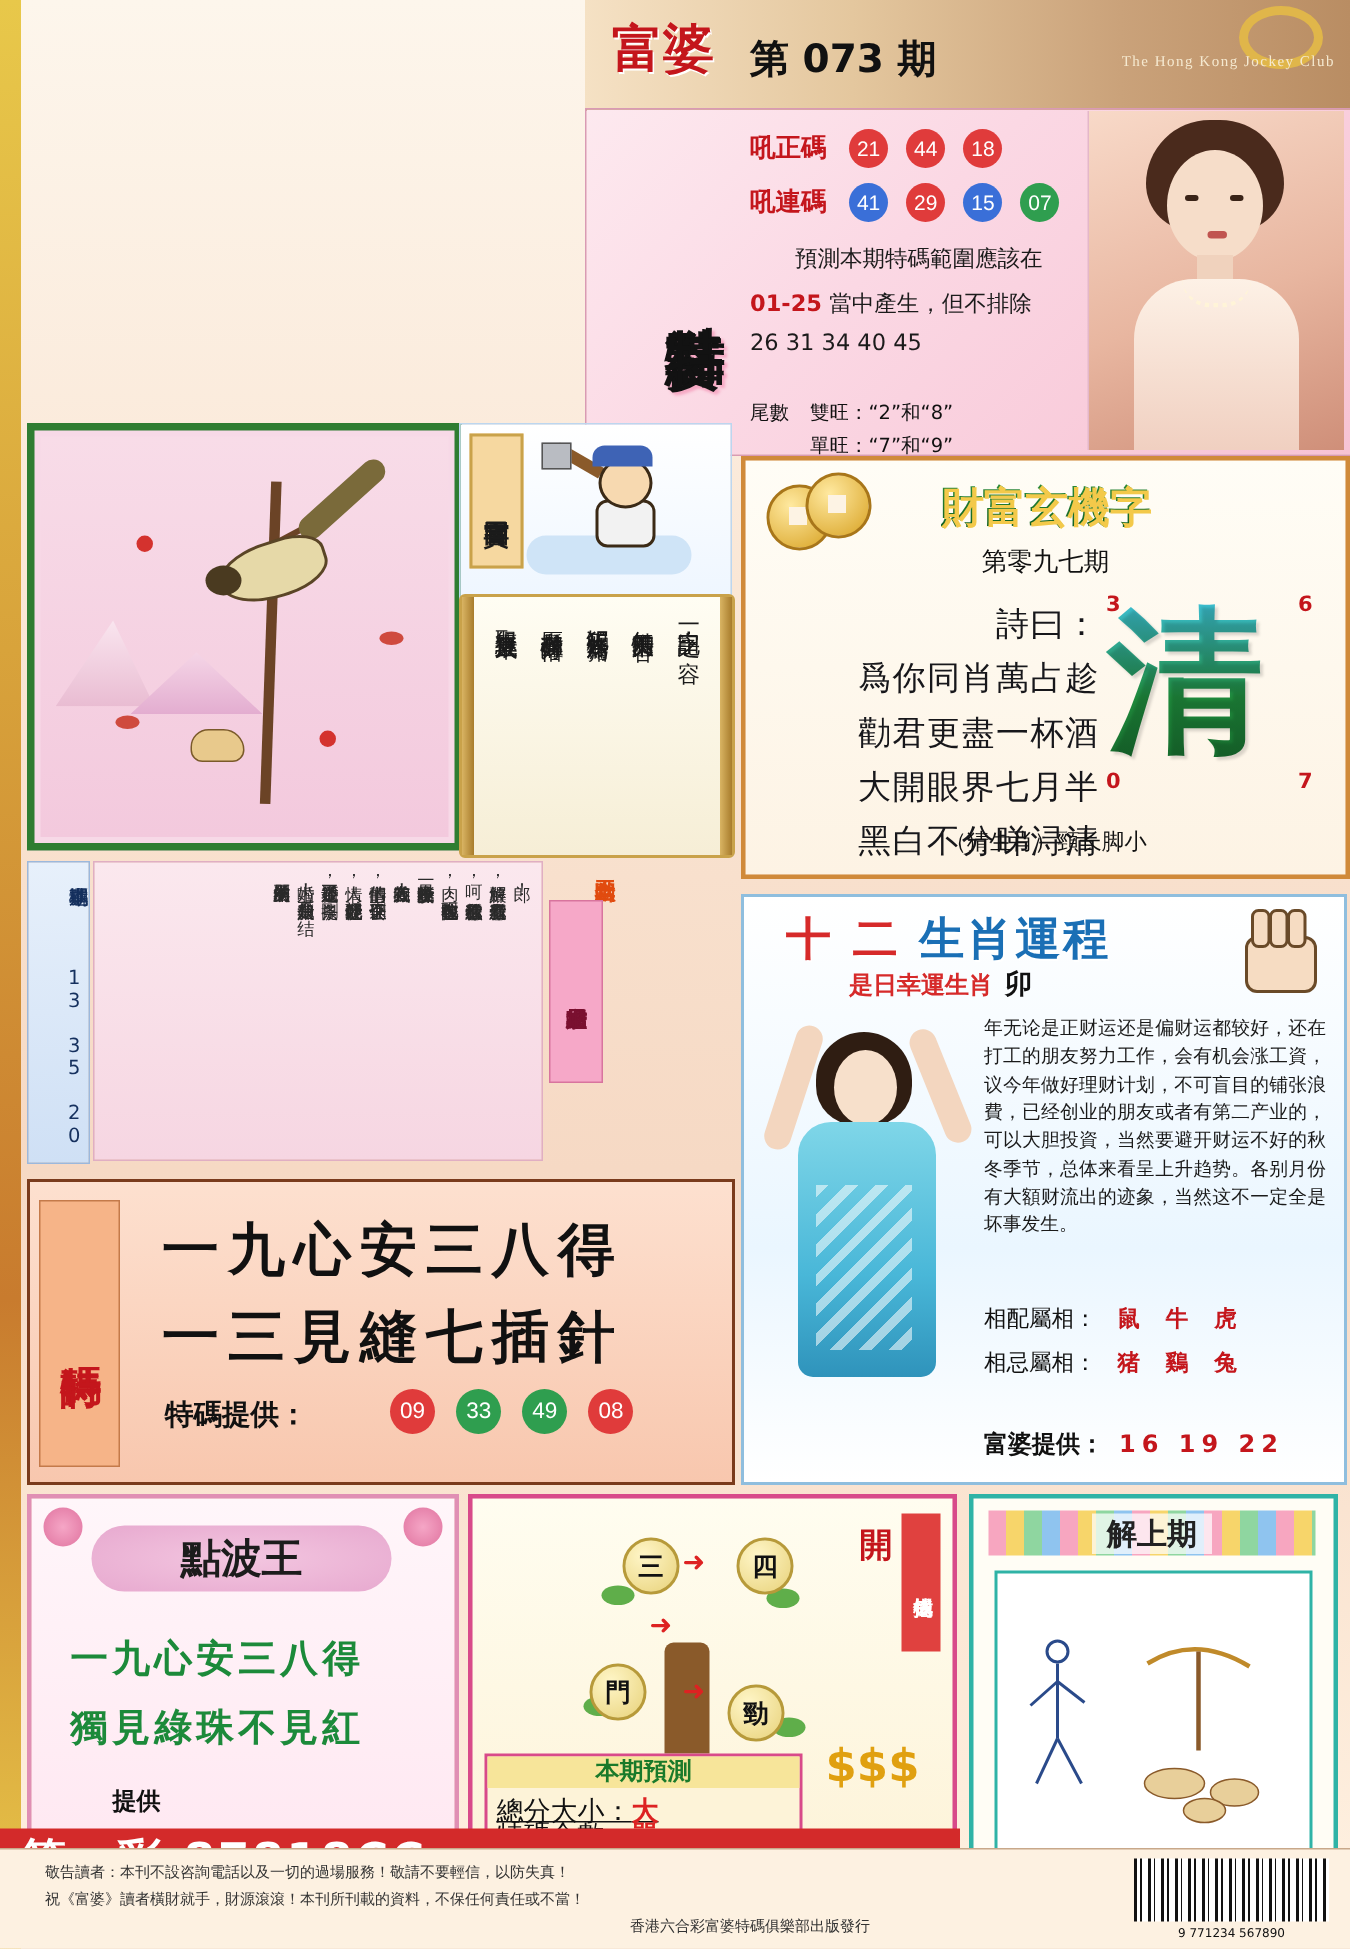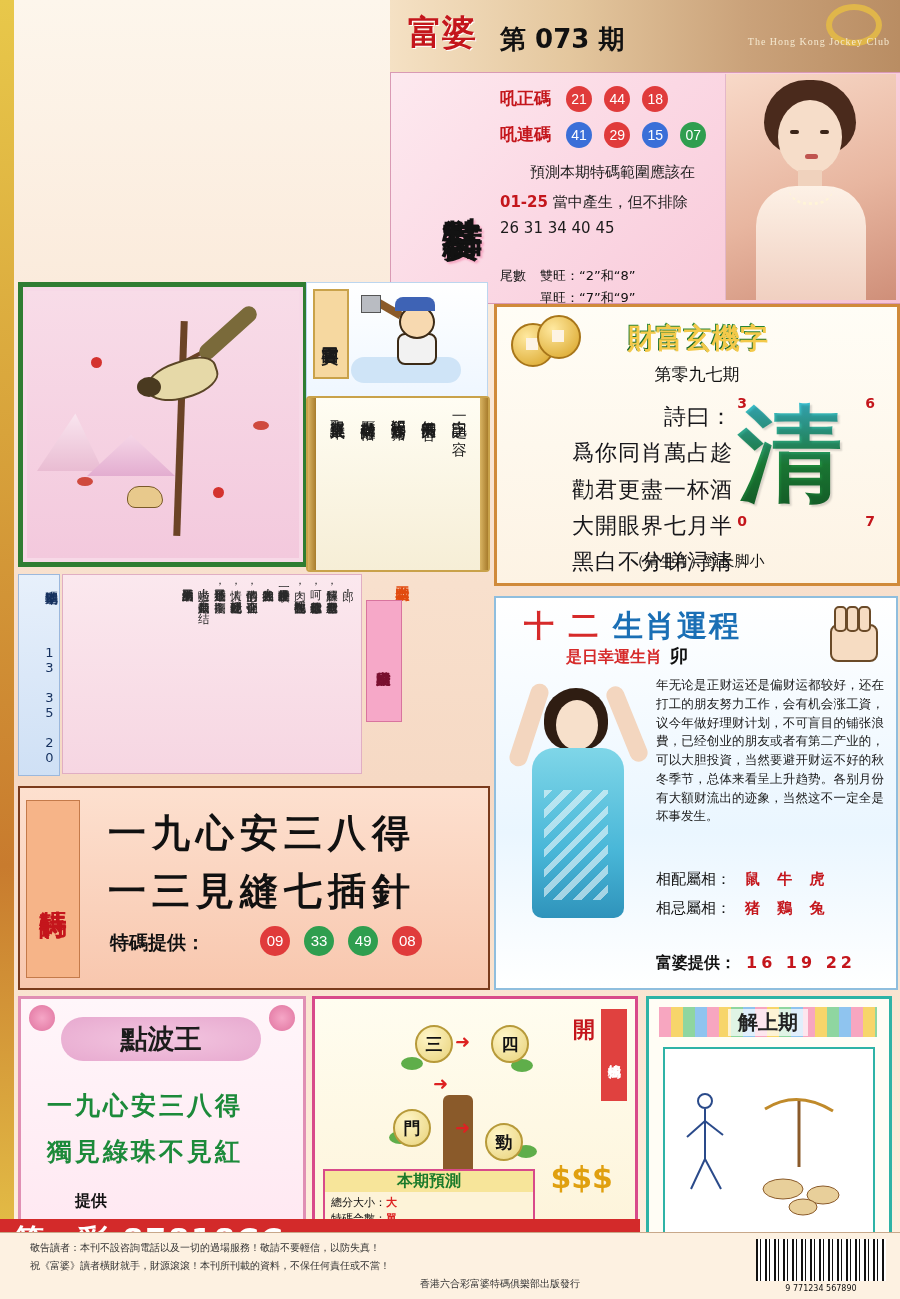--- a/index.html
+++ b/index.html
@@ -295,21 +295,21 @@
     position:absolute;right:8px;top:10px;width:26px;height:92px;background:#e0413f;
     display:flex;align-items:center;justify-content:center;
   }
   #tree .side span{font-size:13px;font-weight:bold;color:#fff;}
   #tree .kai{position:absolute;right:40px;top:16px;font-size:22px;font-weight:bold;color:#c4161c;}
   #tree .predict{
     position:absolute;left:8px;bottom:6px;width:208px;height:72px;
     background:#fdf3d8;border:2px solid #d84a8a;
   }
   #tree .predict .h{position:absolute;left:0;top:0;width:100%;text-align:center;font-size:16px;font-weight:bold;color:#1a7a2a;background:#f7e59a;}
-  #tree .predict .r{position:absolute;left:6px;font-size:11px;color:#111;}
+  #tree .predict .r{position:absolute;left:6px;font-size:18px;color:#111;text-decoration:underline;}
   #tree .predict .r .v{color:#d22;font-weight:bold;}
   #tree .money{position:absolute;right:22px;bottom:56px;font-size:30px;font-weight:bold;color:#e0a010;}
 
   
   #jie{
     left:646px;top:996px;width:240px;height:252px;
     background:#fffdf5;border:3px solid #2fb3a6;
   }
   #jie .band{
     position:absolute;left:10px;top:8px;width:218px;height:30px;

